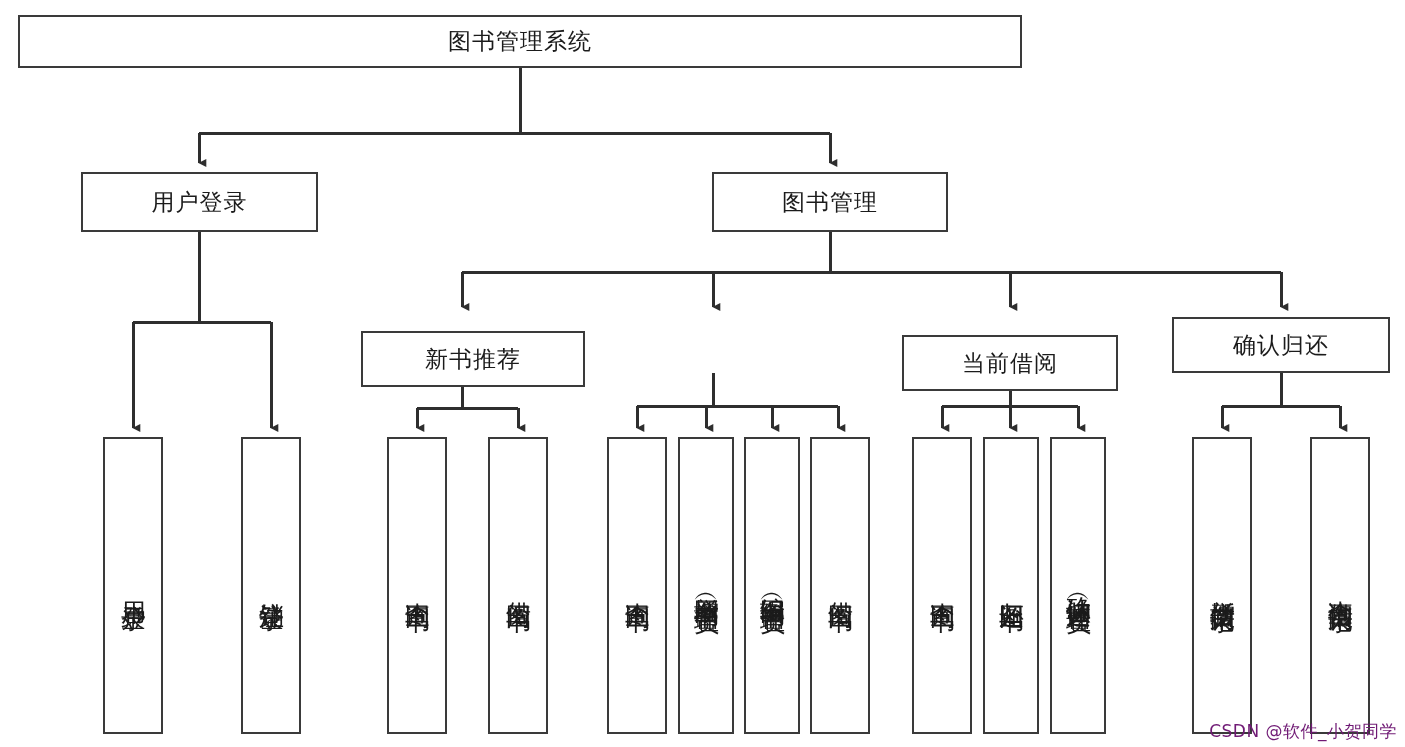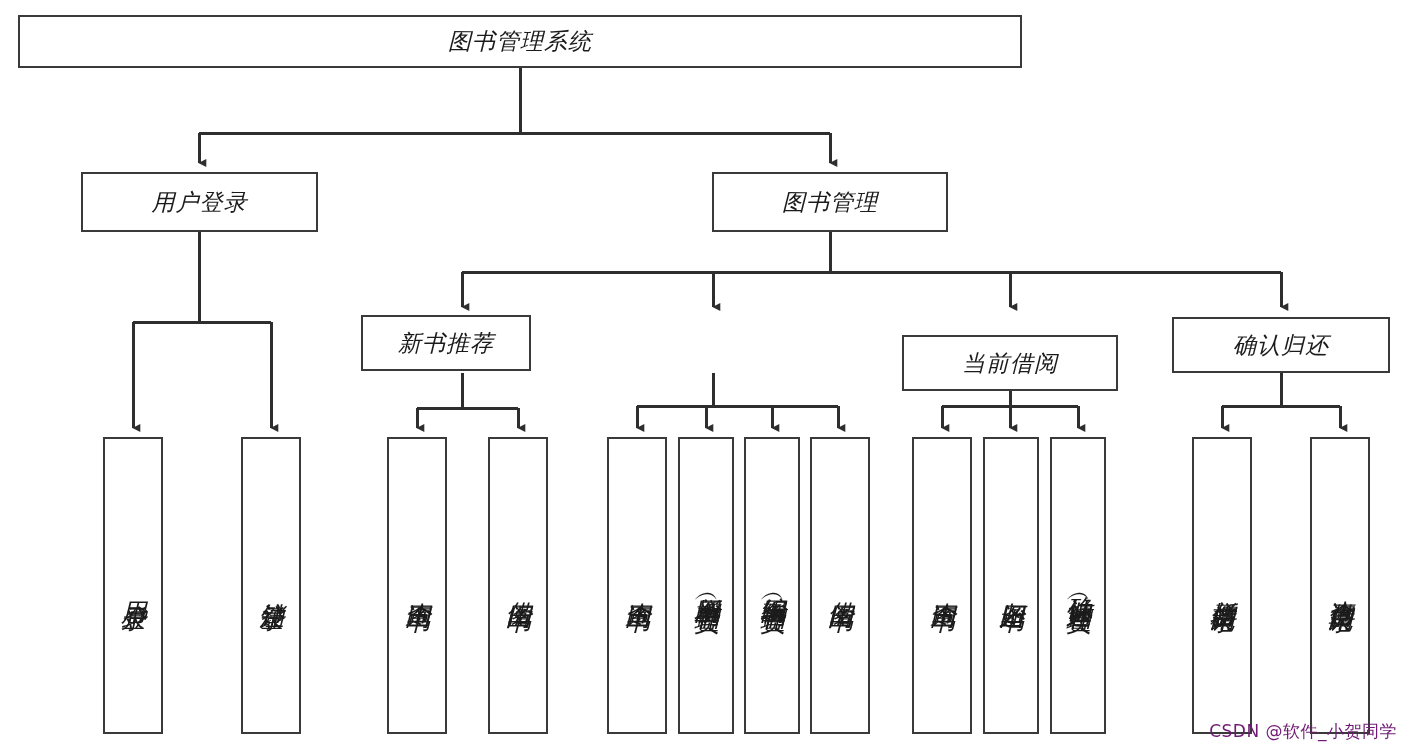--- a/index.html
+++ b/index.html
@@ -48,21 +48,20 @@
     padding-top: 4px;
     padding-bottom: 4px;
   }
   .node.vert .lbl {
     writing-mode: vertical-rl;
     text-orientation: upright;
     white-space: nowrap;
   }
   .node .lbl {
     display: block;
-    font-style: italic;
   }
   #watermark {
     position: absolute;
     right: 8px;
     bottom: 4px;
     font-size: 17px;
     color: #701a75;
     letter-spacing: 0.5px;
     white-space: nowrap;
     user-select: none;
@@ -127,21 +126,21 @@
     <span class="lbl">图书管理系统</span>
   </div>
 
   <div class="node horiz" style="left:81px; top:172px; width:237px; height:60px;">
     <span class="lbl">用户登录</span>
   </div>
   <div class="node horiz" style="left:712px; top:172px; width:236px; height:60px;">
     <span class="lbl">图书管理</span>
   </div>
 
-  <div class="node horiz" style="left:361px; top:315px; width:170px; height:56px;">
+  <div class="node horiz" style="left:361px; top:331px; width:224px; height:56px;">
     <span class="lbl">新书推荐</span>
   </div>
   <div class="node horiz" style="left:902px; top:335px; width:216px; height:56px;">
     <span class="lbl">当前借阅</span>
   </div>
   <div class="node horiz" style="left:1172px; top:317px; width:218px; height:56px;">
     <span class="lbl">确认归还</span>
   </div>
 
   <div class="node vert" style="left:103px; top:437px; width:60px; height:297px;">

